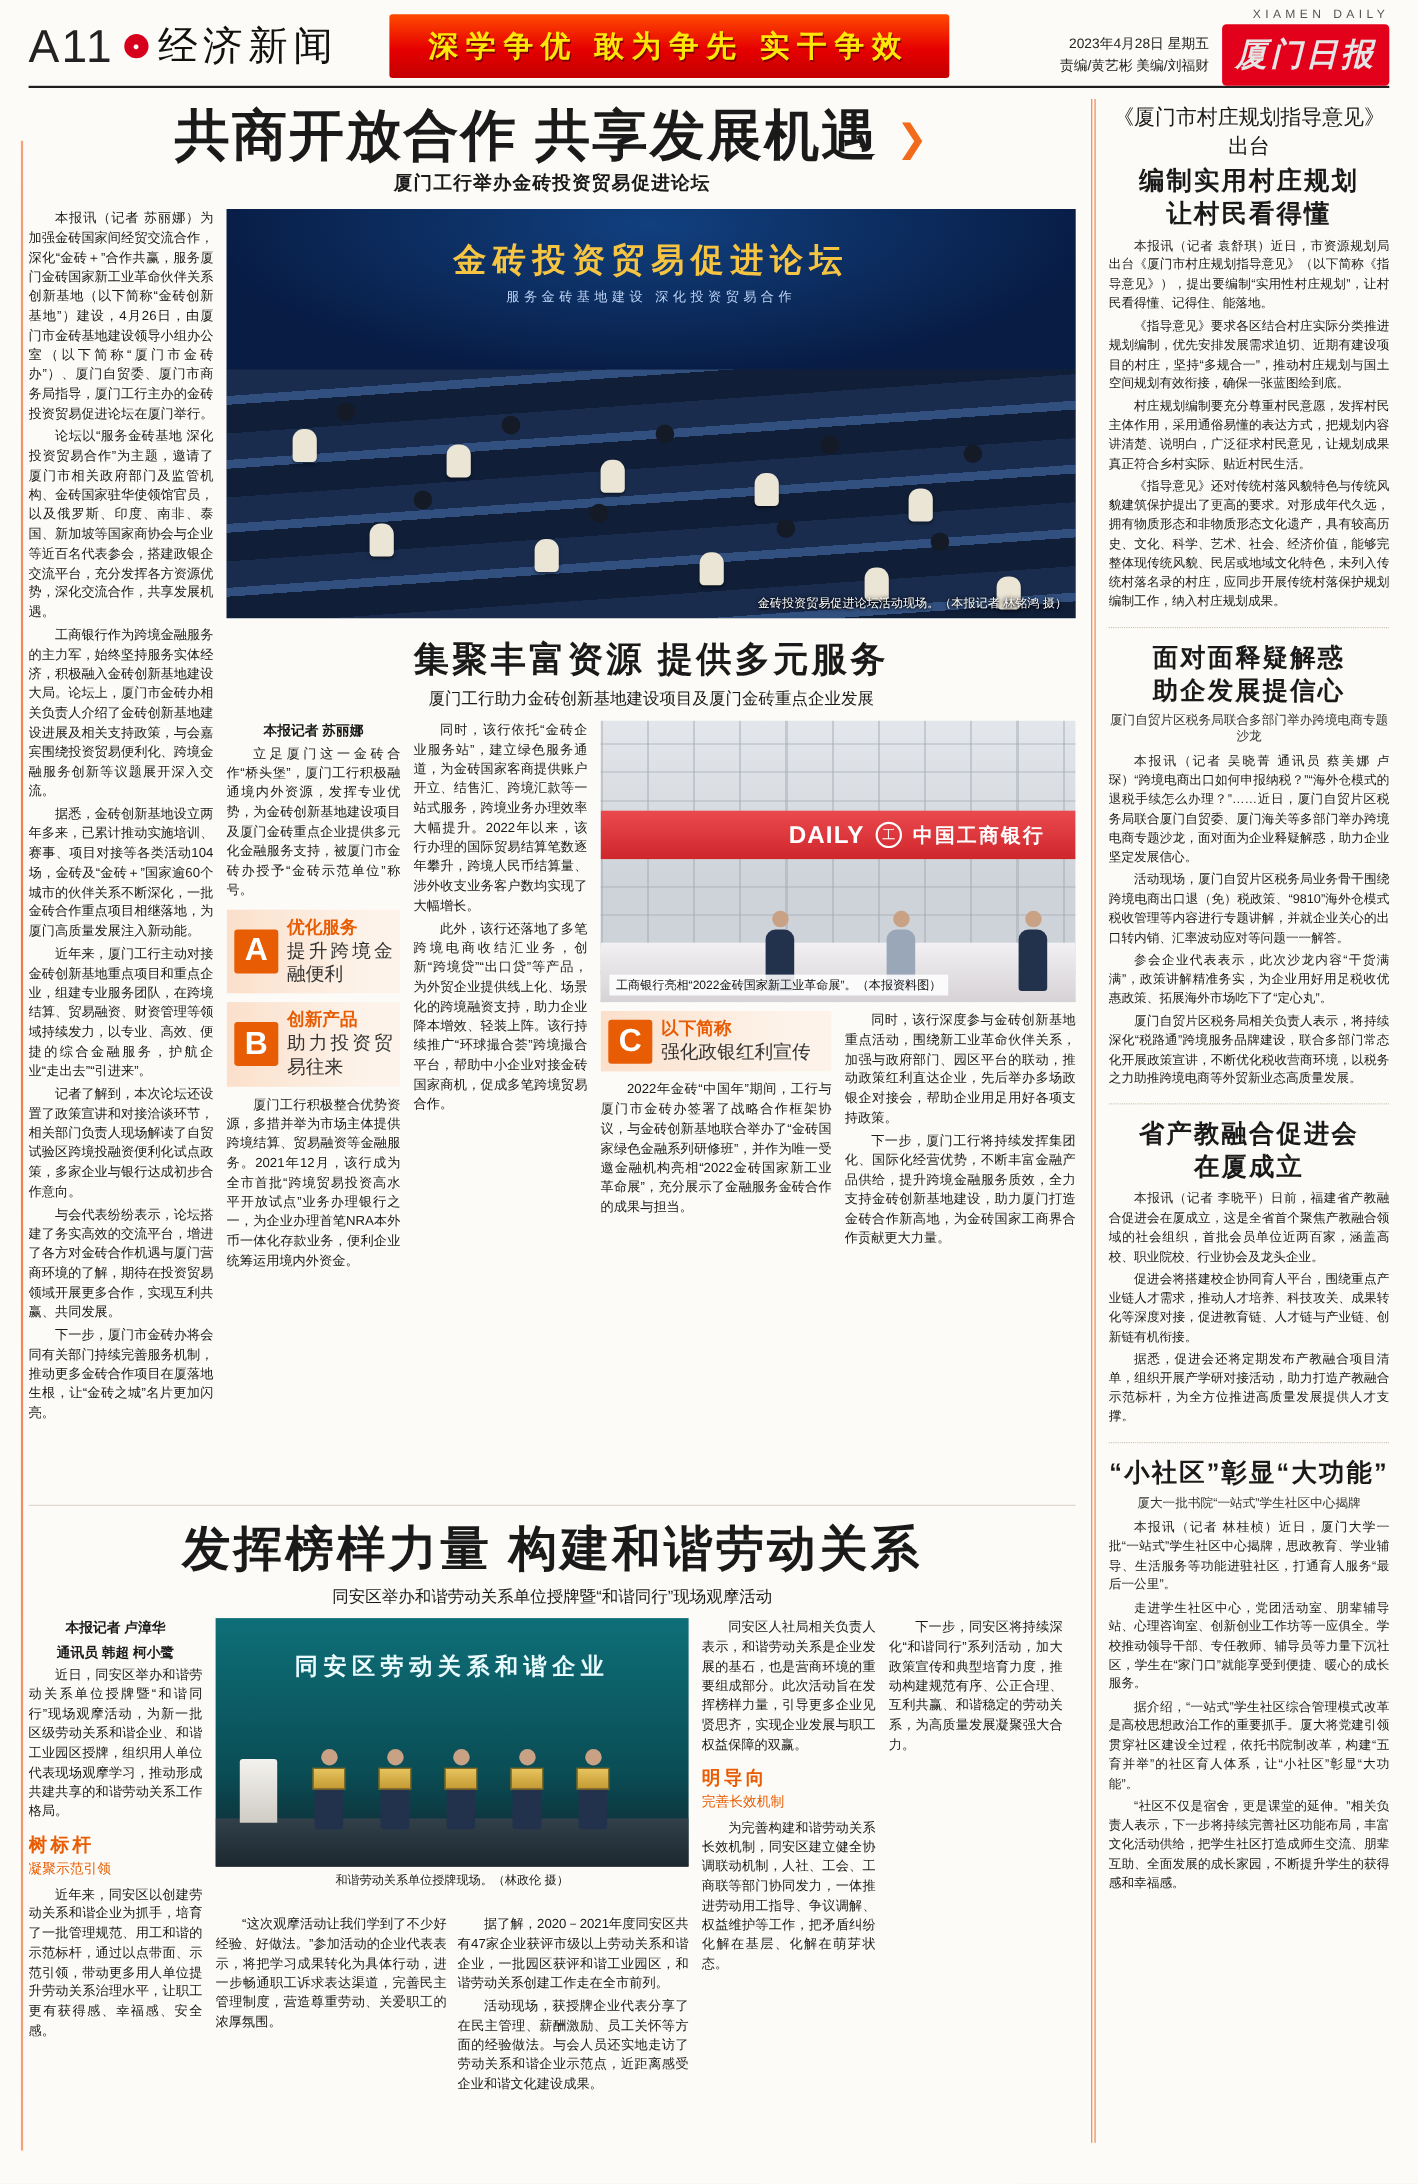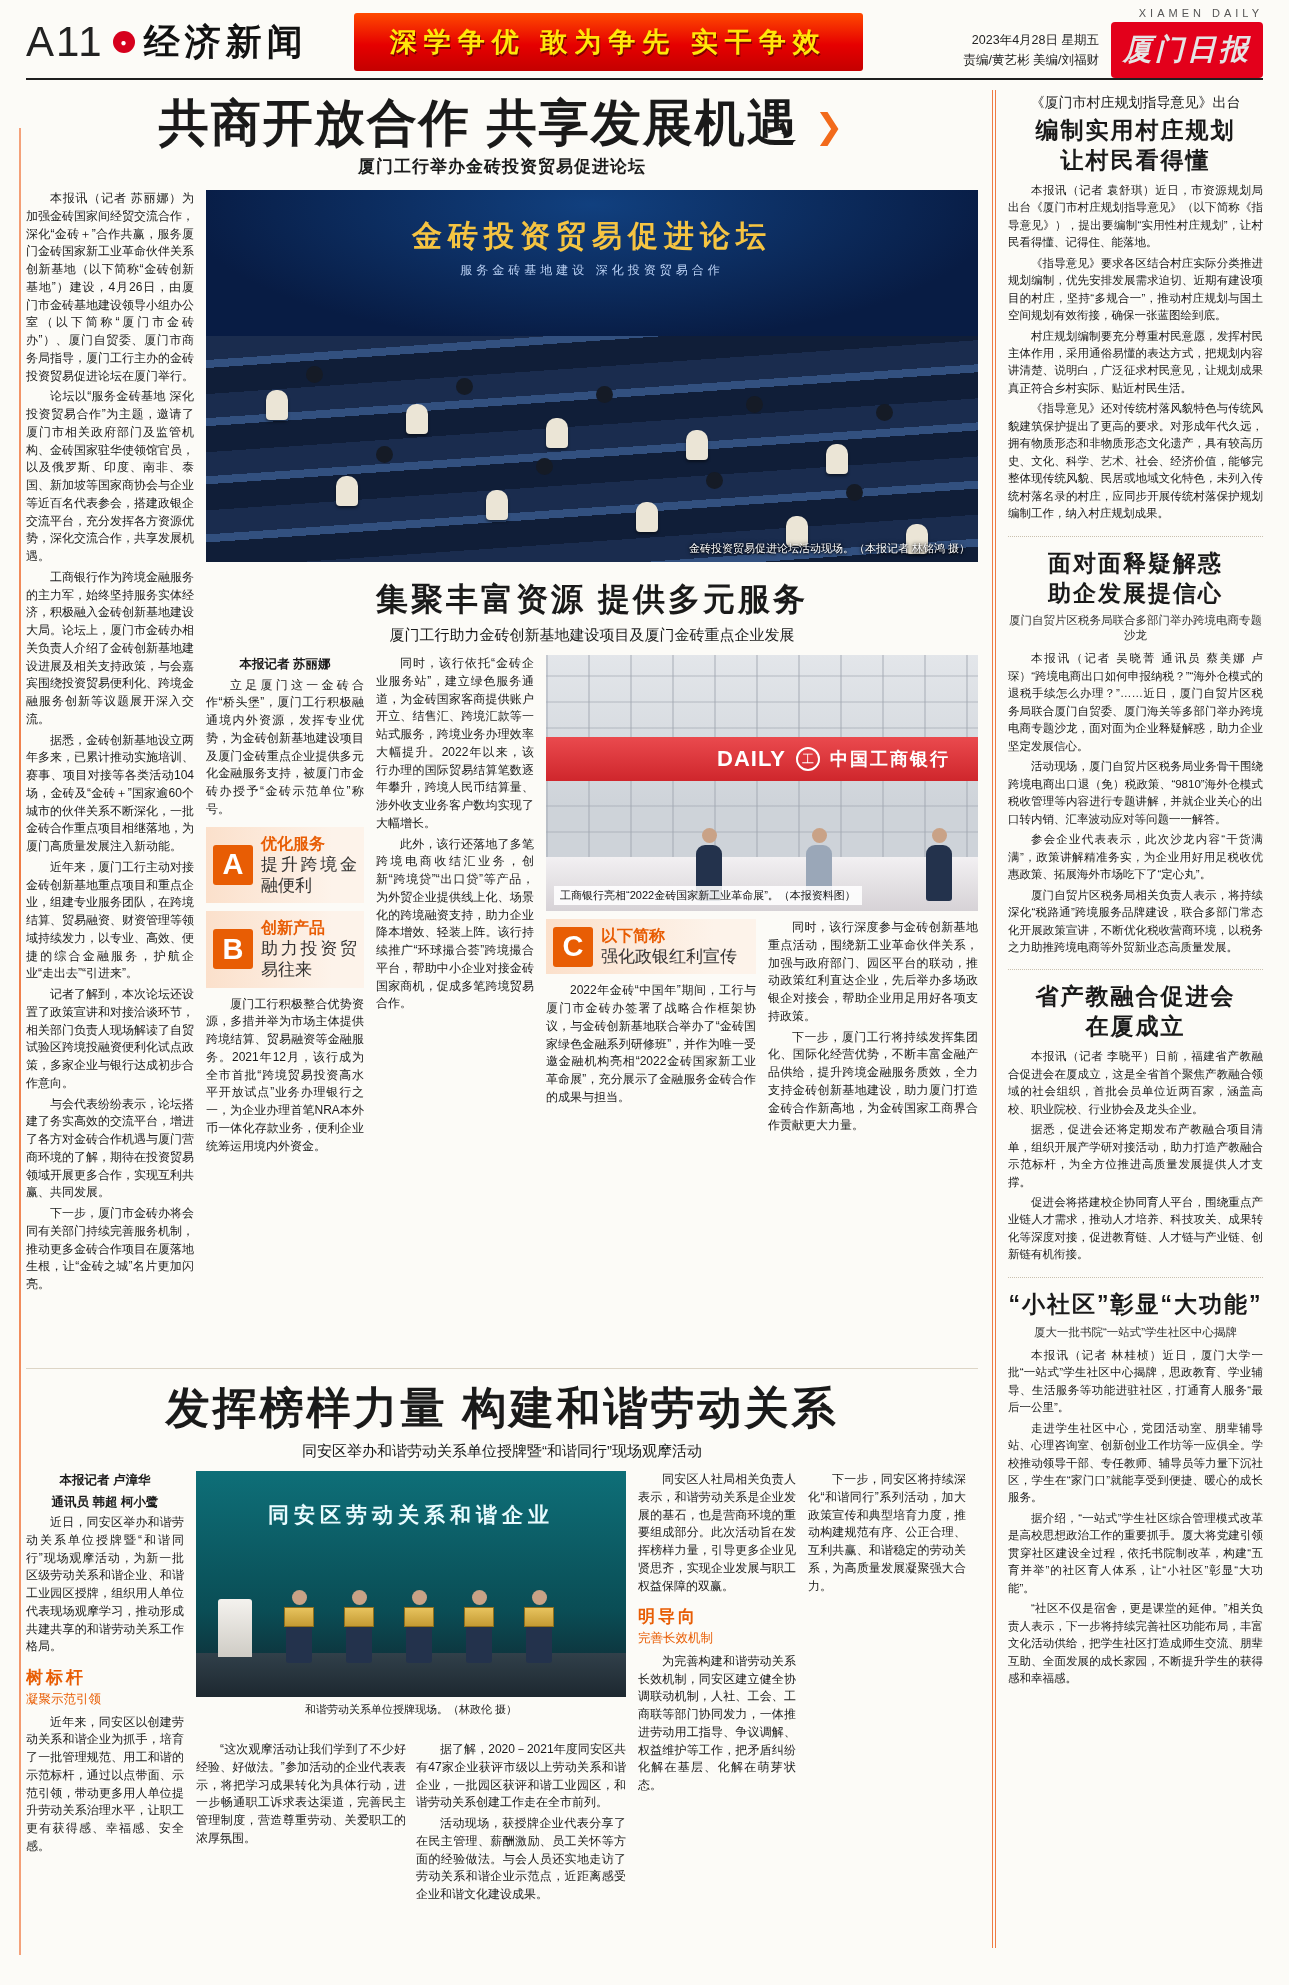--- a/index.html
+++ b/index.html
@@ -18,21 +18,21 @@
     content:""; position:absolute; left:19px; top:128px; bottom:30px;
     width:2px; background:linear-gradient(180deg,#f4a27b,#ef7b45 40%,#f4a27b);
   }
   
   .masthead { display:flex; align-items:center; height:66px;
     border-bottom:2px solid #1f1f1f; padding-bottom:8px; }
   .h-left { display:flex; align-items:center; gap:9px; }
   .page-no { font-size:42px; letter-spacing:2px; color:#222; font-weight:400; }
   .seal { width:22px; height:22px; border-radius:50%; background:#d6001c;
     color:#fff; font-size:10px; display:flex; align-items:center; justify-content:center; }
-  .section-name { font-size:36px; font-weight:700; letter-spacing:5px; color:#111; }
+  .section-name { font-size:36px; font-weight:400; letter-spacing:5px; color:#111; }
   .banner { margin-left:46px; background:linear-gradient(180deg,#ff4a00,#e60000 55%,#c40000);
     color:#ffe60a; font-size:27px; font-weight:900; letter-spacing:7px;
     padding:11px 36px; border-radius:3px; text-shadow:1px 2px 0 #7e0000; white-space:nowrap; }
   .h-right { margin-left:auto; text-align:right; }
   .daily-en { font-size:11px; letter-spacing:4px; color:#555; margin-bottom:3px; }
   .h-right-row { display:flex; align-items:center; gap:12px; }
   .dateline { font-size:12.5px; color:#222; line-height:1.6; text-align:right; white-space:nowrap; }
   .logo { background:#e3001b; color:#e5e5e5; font-size:29px; font-weight:900;
     padding:8px 12px; border-radius:4px; font-style:italic; letter-spacing:3px; white-space:nowrap; }
   
@@ -122,21 +122,21 @@
     background:linear-gradient(180deg,#f4f2ee,#cfccc5); border-radius:3px 3px 0 0; }
   .p3-cap { font-size:11px; text-align:center; margin:5px 0 24px; }
   .b-mid-lower { display:flex; gap:10px; flex:1; overflow:hidden; }
   .b-lcol { flex:1; font-size:12px; line-height:1.48; text-align:justify; overflow:hidden; }
   .sh { margin:9px 0 5px; text-indent:0 !important; }
   .sh .t { color:#e85d04; font-weight:900; font-size:17px; letter-spacing:3px; display:block; }
   .sh .s { color:#e85d04; font-size:12.5px; display:block; }
   
   .rail-article { margin-bottom:12px; padding-bottom:10px; border-bottom:1px dotted #c9c0ae; }
   .rail-article:last-child { border-bottom:none; }
-  .kicker { font-size:14px; text-align:center; margin:4px 0 4px; }
+  .kicker { font-size:19px; text-align:center; margin:4px 0 4px; }
   .r-head { font-size:23px; font-weight:900; text-align:center; line-height:1.3; letter-spacing:2px; }
   .r-sub { font-size:11.5px; text-align:center; color:#333; margin:5px 0 7px; }
   .rail p.body { font-size:11.5px; line-height:1.52; text-align:justify; text-indent:2em; margin:0 0 3px; }
   .rail .spacer { height:6px; }
 </style>
 </head>
 <body>
 
 <div class="page">
 
@@ -383,22 +383,22 @@
         <p class="body">厦门自贸片区税务局相关负责人表示，将持续深化“税路通”跨境服务品牌建设，联合多部门常态化开展政策宣讲，不断优化税收营商环境，以税务之力助推跨境电商等外贸新业态高质量发展。</p>
       </div>
 
       <div class="rail-article">
         <div class="r-head">
           <div>省产教融合促进会</div>
           <div>在厦成立</div>
         </div>
         <div class="spacer"></div>
         <p class="body">本报讯（记者 李晓平）日前，福建省产教融合促进会在厦成立，这是全省首个聚焦产教融合领域的社会组织，首批会员单位近两百家，涵盖高校、职业院校、行业协会及龙头企业。</p>
+        <p class="body">促进会将搭建校企协同育人平台，围绕重点产业链人才需求，推动人才培养、科技攻关、成果转化等深度对接，促进教育链、人才链与产业链、创新链有机衔接。</p>
         <p class="body">据悉，促进会还将定期发布产教融合项目清单，组织开展产学研对接活动，助力打造产教融合示范标杆，为全方位推进高质量发展提供人才支撑。</p>
-        <p class="body">促进会将搭建校企协同育人平台，围绕重点产业链人才需求，推动人才培养、科技攻关、成果转化等深度对接，促进教育链、人才链与产业链、创新链有机衔接。</p>
       </div>
 
       <div class="rail-article">
         <div class="r-head">“小社区”彰显“大功能”</div>
         <div class="r-sub">厦大一批书院“一站式”学生社区中心揭牌</div>
         <p class="body">本报讯（记者 林桂桢）近日，厦门大学一批“一站式”学生社区中心揭牌，思政教育、学业辅导、生活服务等功能进驻社区，打通育人服务“最后一公里”。</p>
         <p class="body">走进学生社区中心，党团活动室、朋辈辅导站、心理咨询室、创新创业工作坊等一应俱全。学校推动领导干部、专任教师、辅导员等力量下沉社区，学生在“家门口”就能享受到便捷、暖心的成长服务。</p>
         <p class="body">据介绍，“一站式”学生社区综合管理模式改革是高校思想政治工作的重要抓手。厦大将党建引领贯穿社区建设全过程，依托书院制改革，构建“五育并举”的社区育人体系，让“小社区”彰显“大功能”。</p>
         <p class="body">“社区不仅是宿舍，更是课堂的延伸。”相关负责人表示，下一步将持续完善社区功能布局，丰富文化活动供给，把学生社区打造成师生交流、朋辈互助、全面发展的成长家园，不断提升学生的获得感和幸福感。</p>
       </div>

